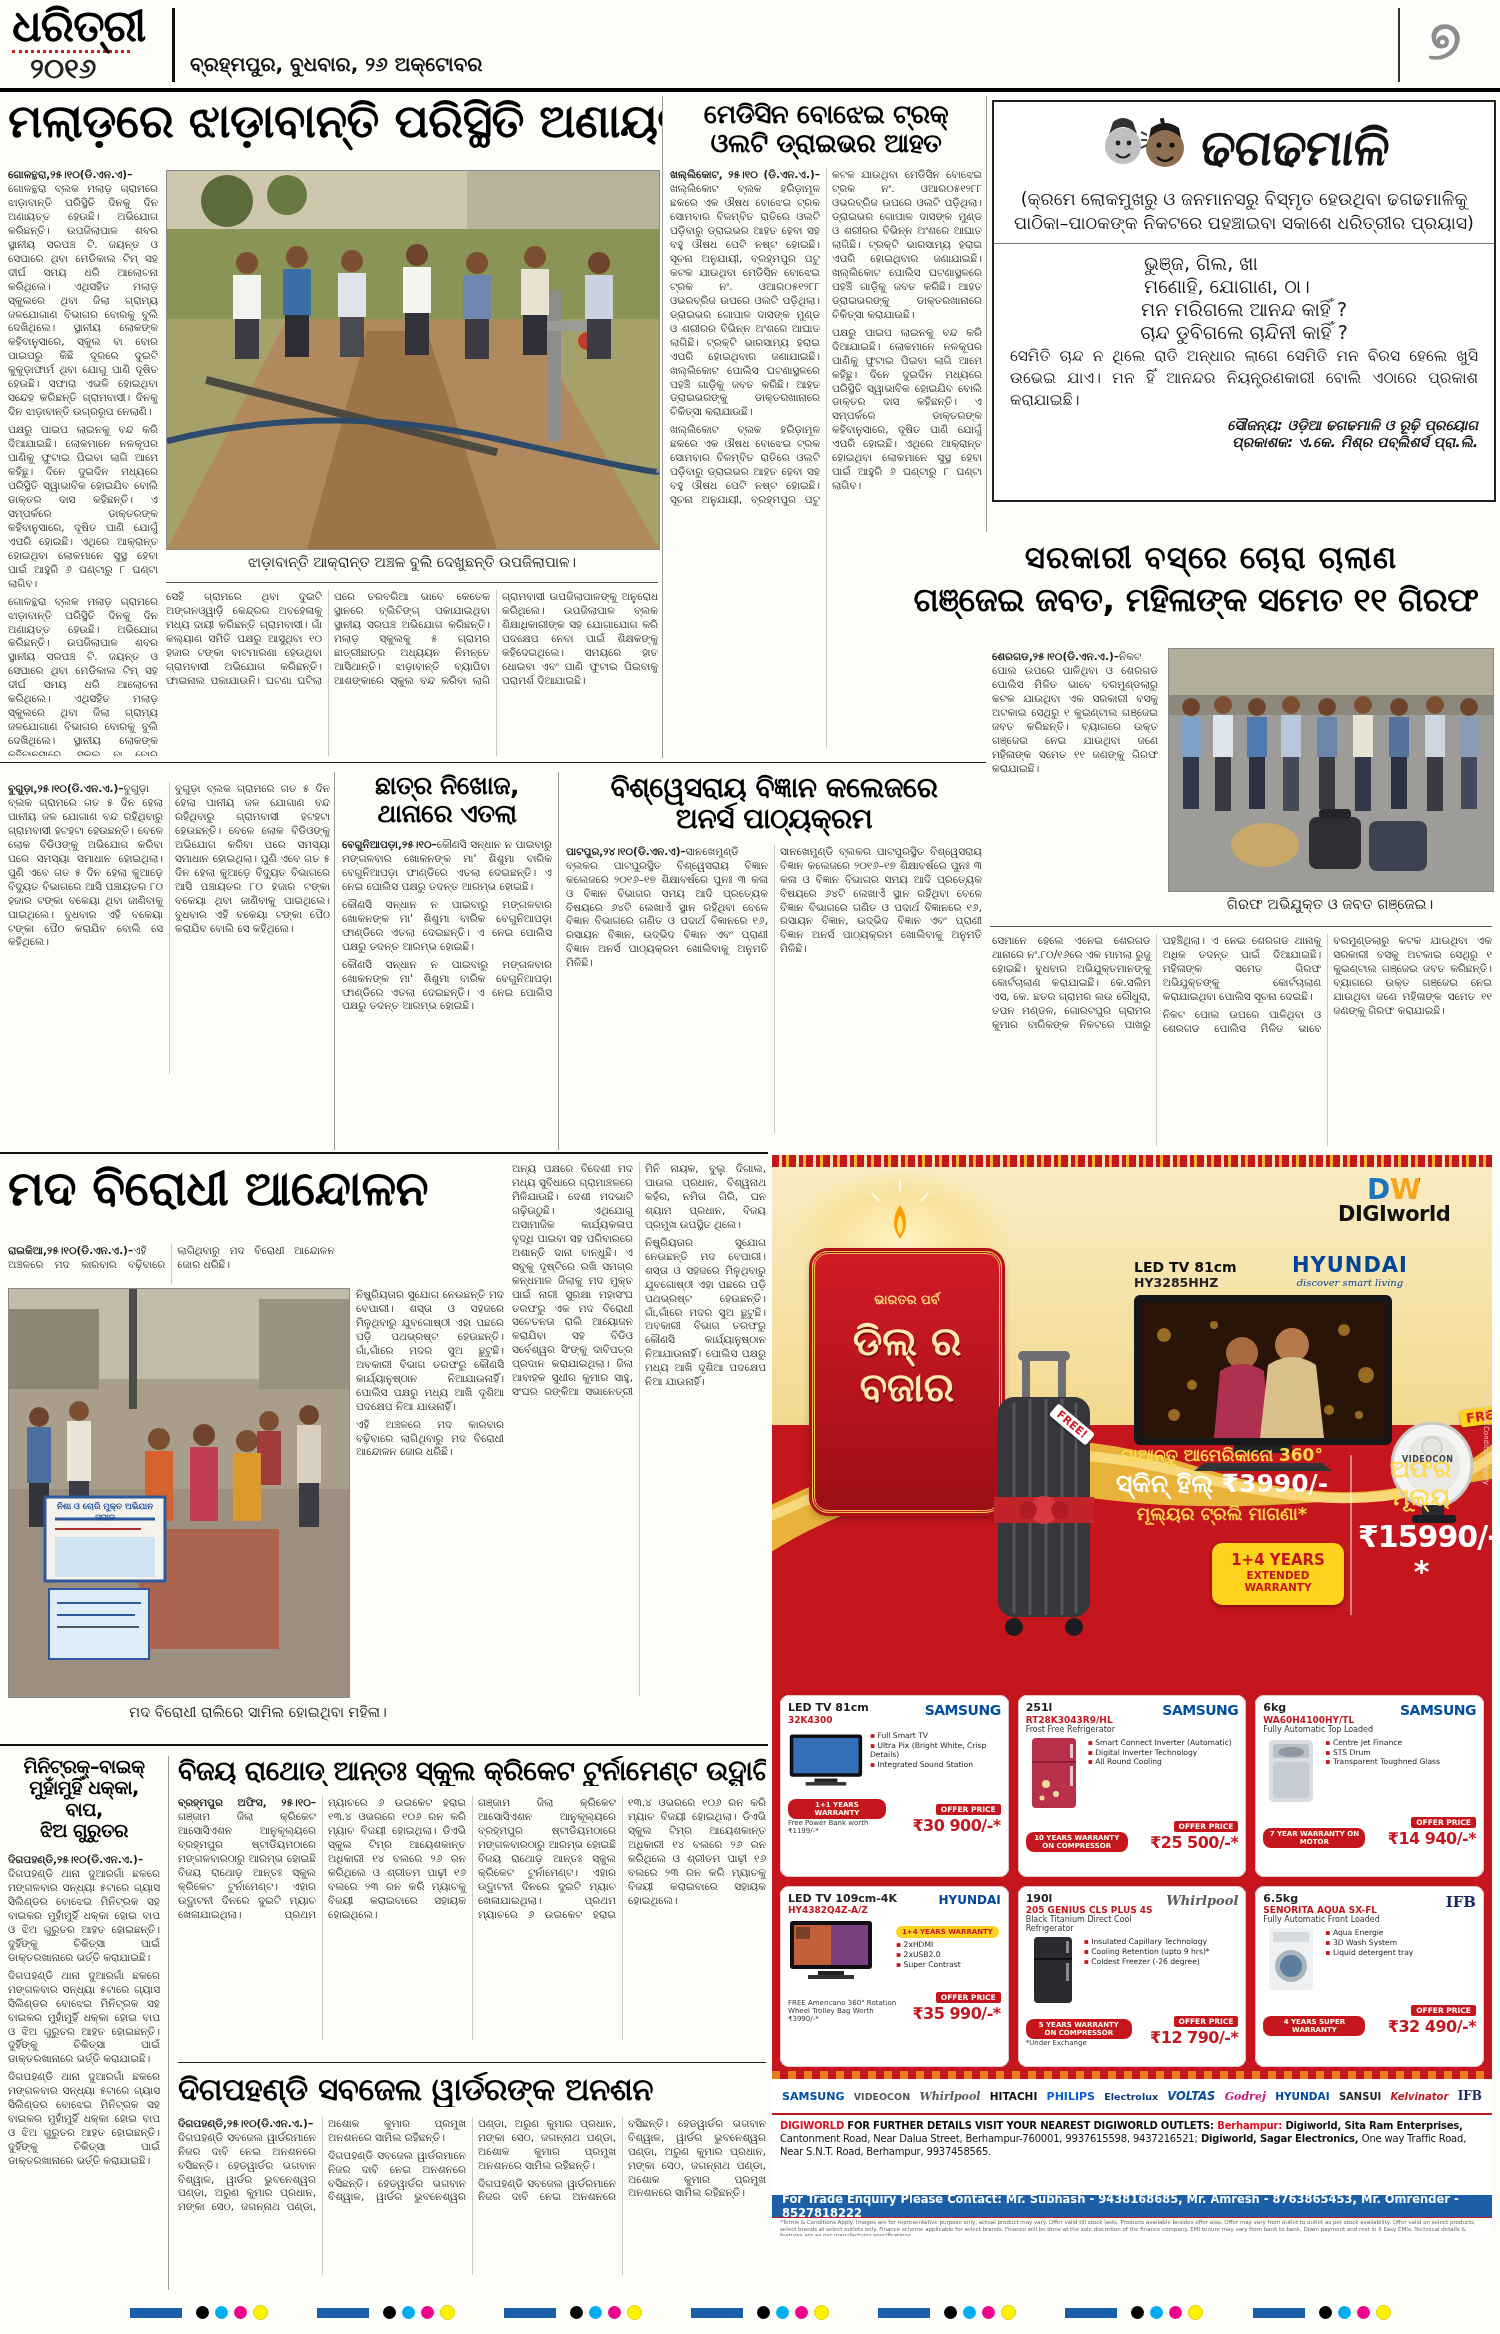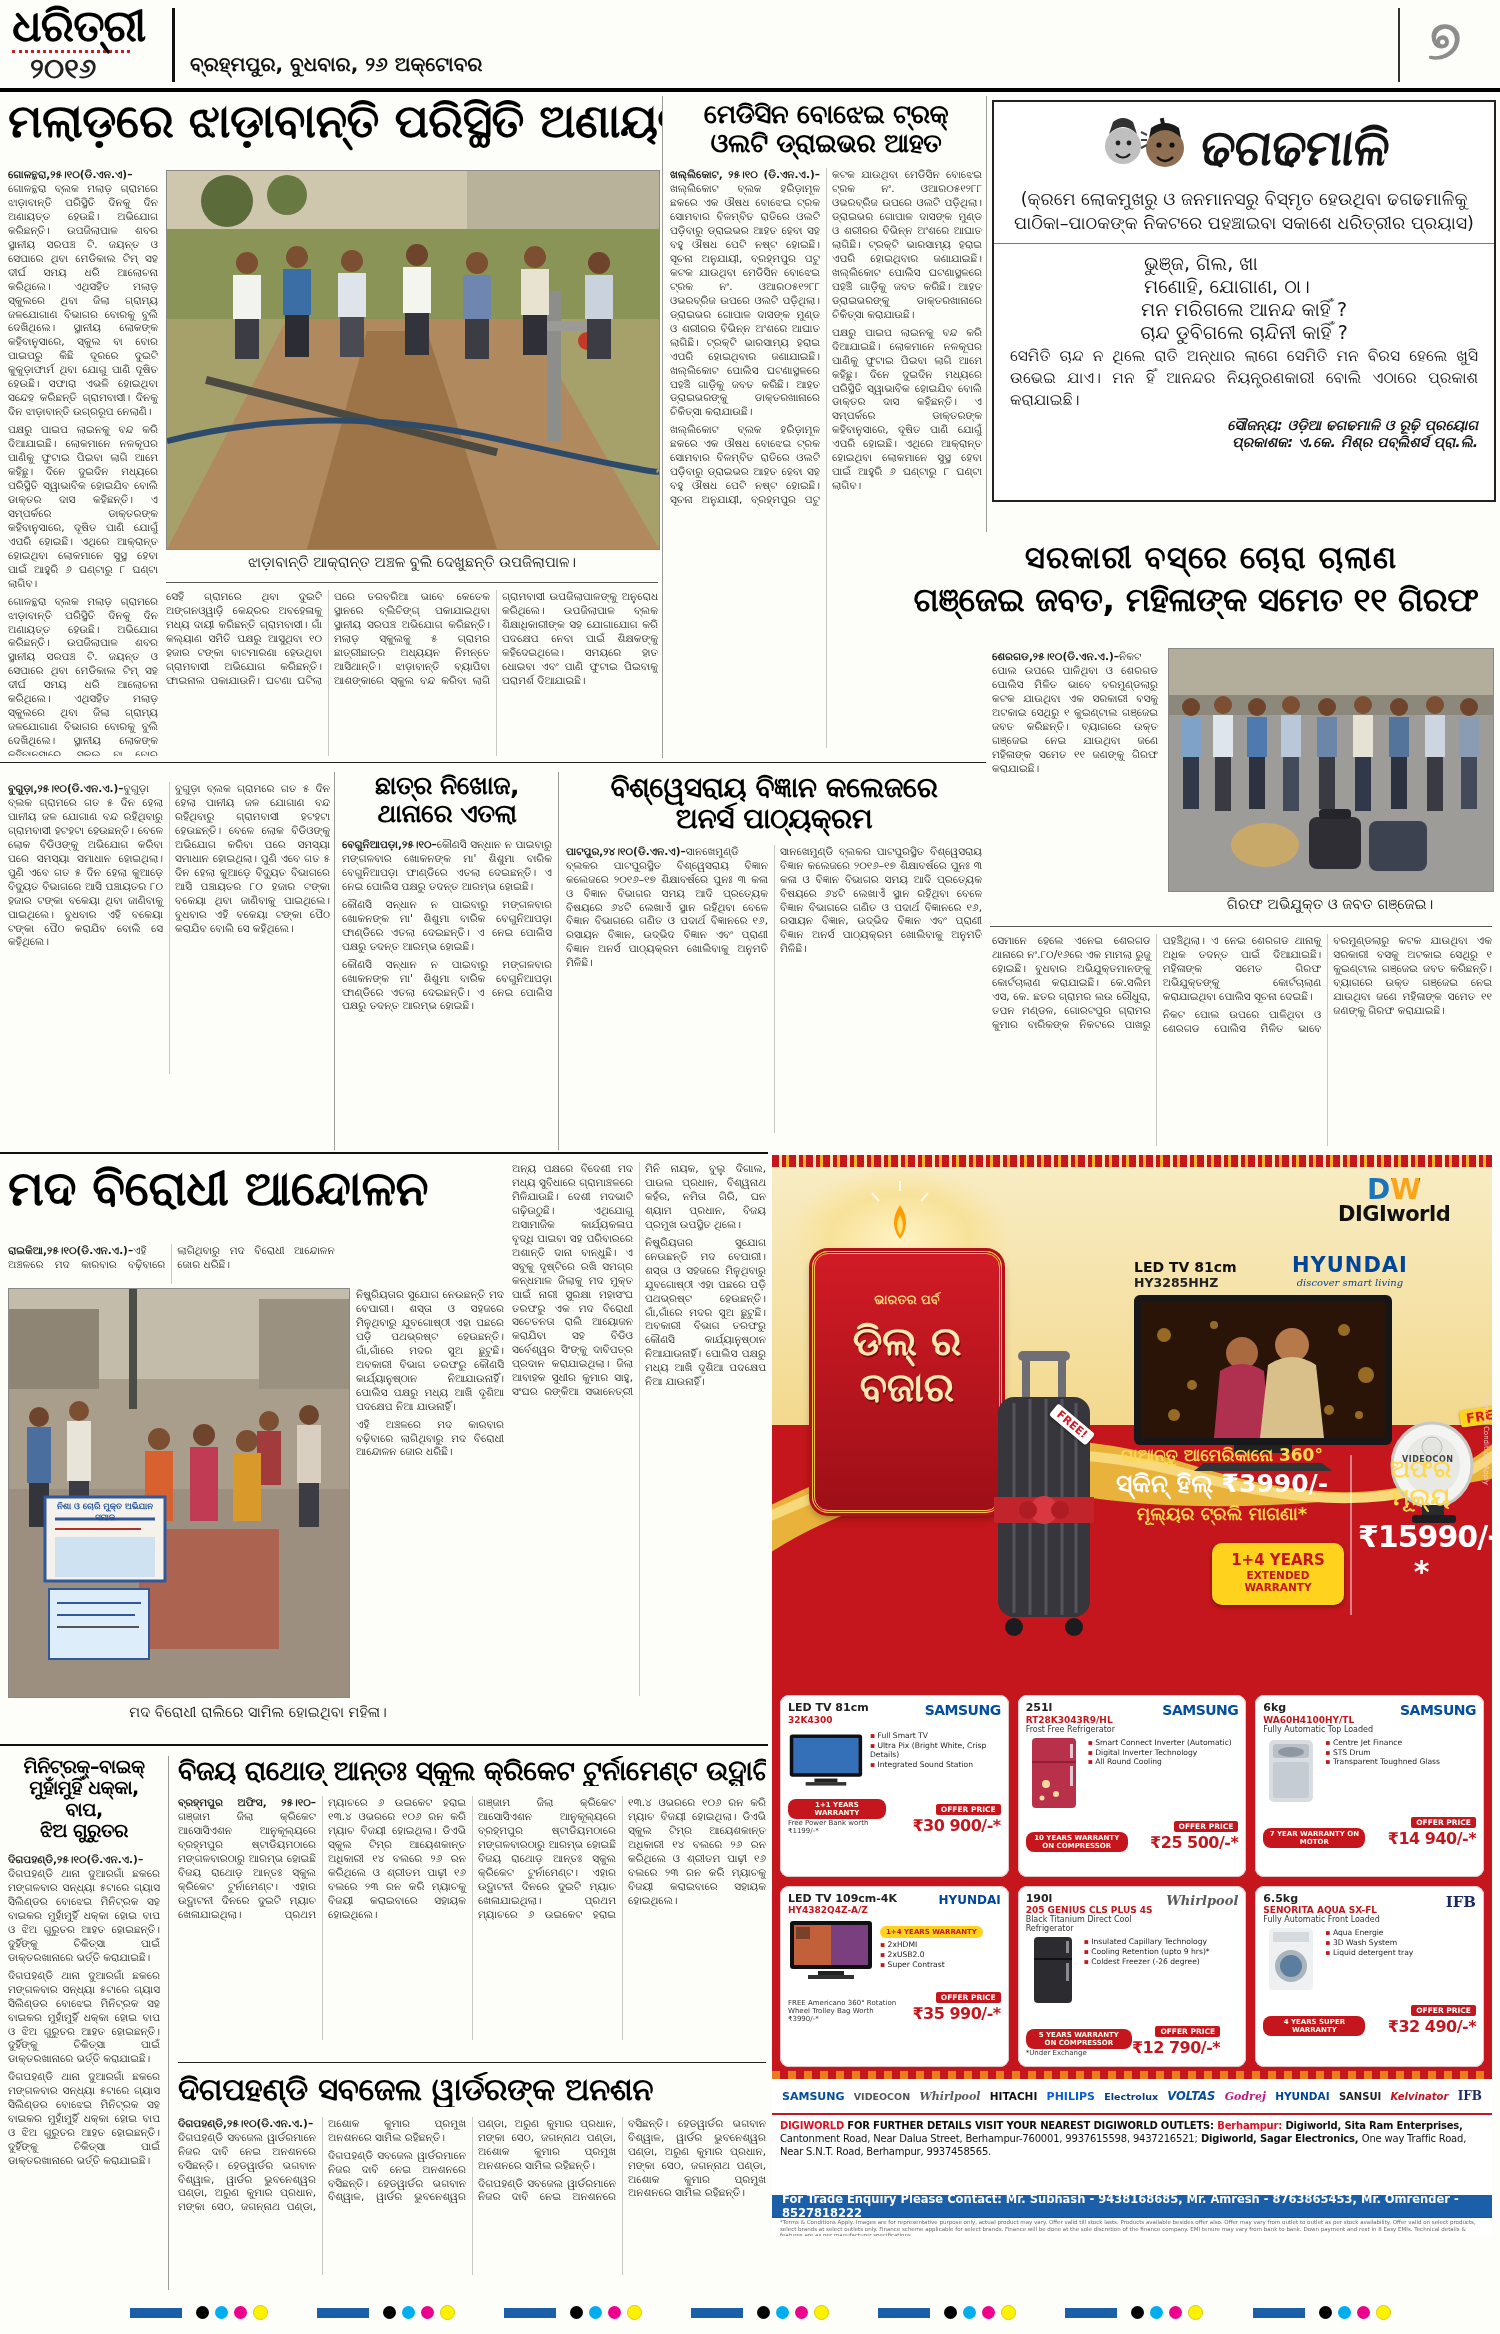--- a/index.html
+++ b/index.html
@@ -591,21 +591,21 @@
     </div>
 
     <div class="pcard">
       <div style="display:flex;justify-content:space-between">
         <div>
             <div class="p-name">LED TV 109cm-4K</div>
              <div class="p-model">HY4382Q4Z-A/Z</div>
           </div>
         <div class="p-brand-hyundai">HYUNDAI</div>
       </div>
-      <div style="display:flex;gap:6px;margin-top:4px">
+      <div style="display:flex;gap:22px;margin-top:4px">
         <svg width="86" height="62" viewBox="0 0 86 62">
           <rect x="2" y="2" width="82" height="48" rx="3" fill="#101014"></rect>
           <rect x="6" y="6" width="74" height="40" fill="#7a3f7e"></rect>
           <rect x="6" y="6" width="37" height="40" fill="#c2603a"></rect>
           <rect x="8" y="8" width="14" height="12" fill="#111" opacity=".4"></rect>
           <rect x="30" y="52" width="26" height="4" fill="#222"></rect>
             <rect x="20" y="56" width="46" height="4" fill="#333"></rect>
         </svg>
         <div>
           <div class="p-warr" style="background:#ffd21e;color:#c4161c">1+4 YEARS WARRANTY</div>
@@ -638,21 +638,21 @@
           <line x1="8" y1="24" x2="46" y2="24" stroke="#111" stroke-width="2"></line>
           <rect x="40" y="6" width="3" height="12" fill="#8a8a90"></rect>
             <rect x="40" y="28" width="3" height="18" fill="#8a8a90"></rect>
         </svg>
         <ul class="p-feat">
           <li>Insulated Capillary Technology</li>
           <li>Cooling Retention (upto 9 hrs)*</li>
           <li>Coldest Freezer (-26 degree)</li>
         </ul>
       </div>
-      <div style="display:flex;justify-content:flex-start;align-items:flex-end;margin-top:14px">
+      <div style="display:flex;justify-content:space-between;align-items:flex-end;margin-top:4px">
         <div style="width:50%"><span class="p-warr">5 YEARS WARRANTY ON COMPRESSOR</span>
           <div class="p-note">*Under Exchange</div></div>
         <div style="text-align:right"><span class="p-offer-lbl">OFFER PRICE</span>
           <div class="p-price">₹12 790/-*</div></div>
       </div>
     </div>
 
     <div class="pcard">
       <div style="display:flex;justify-content:space-between">
         <div>

